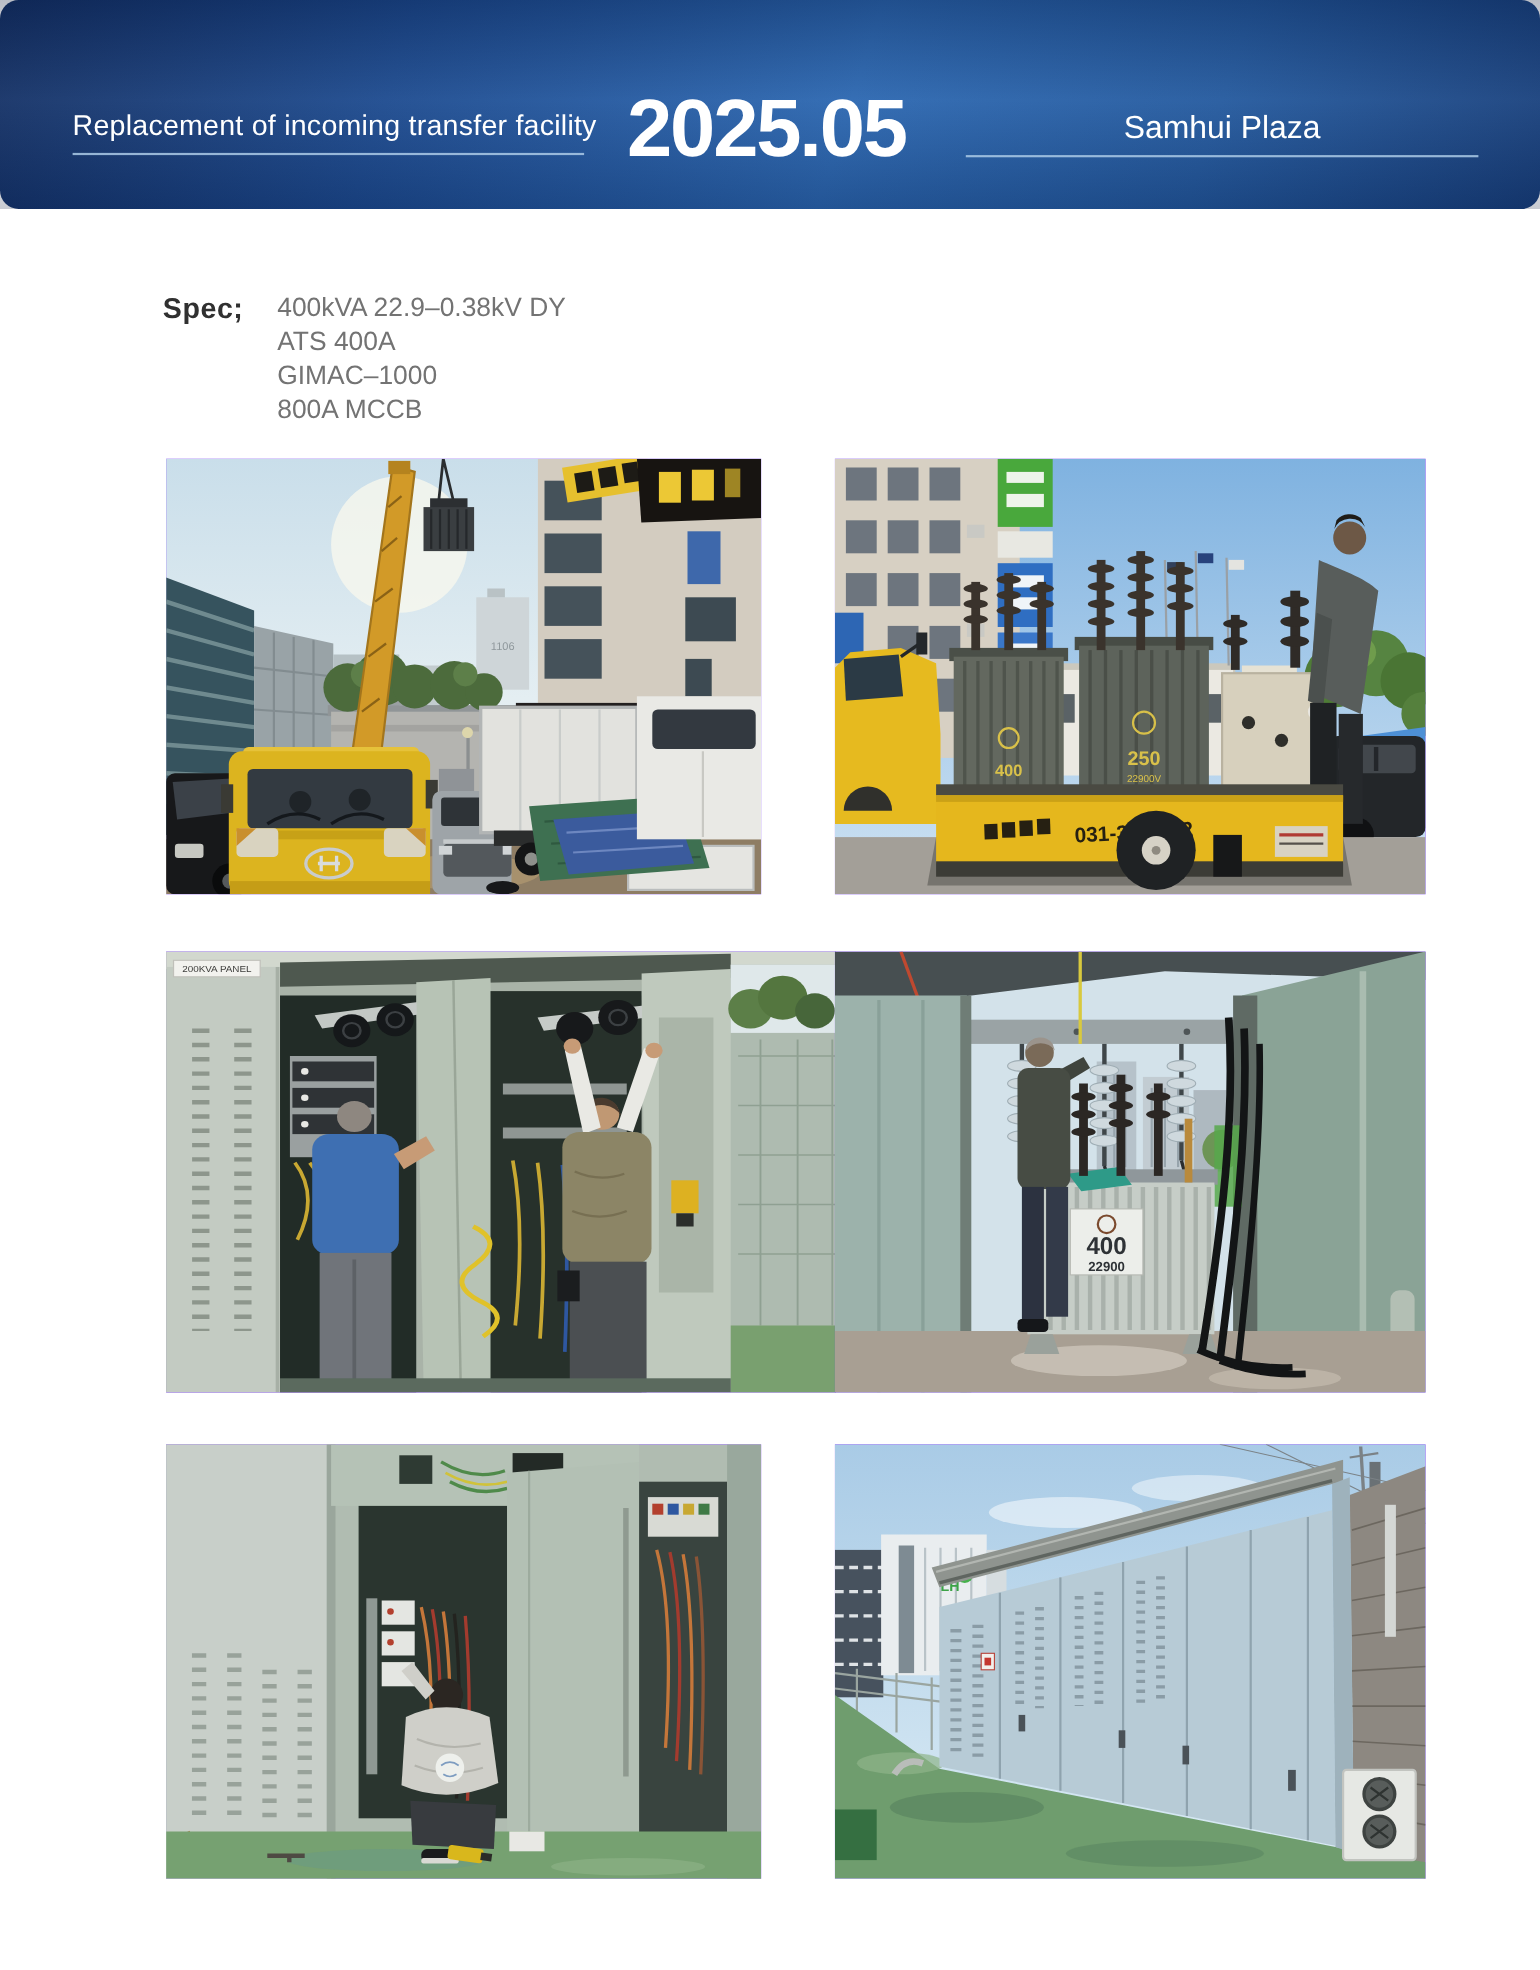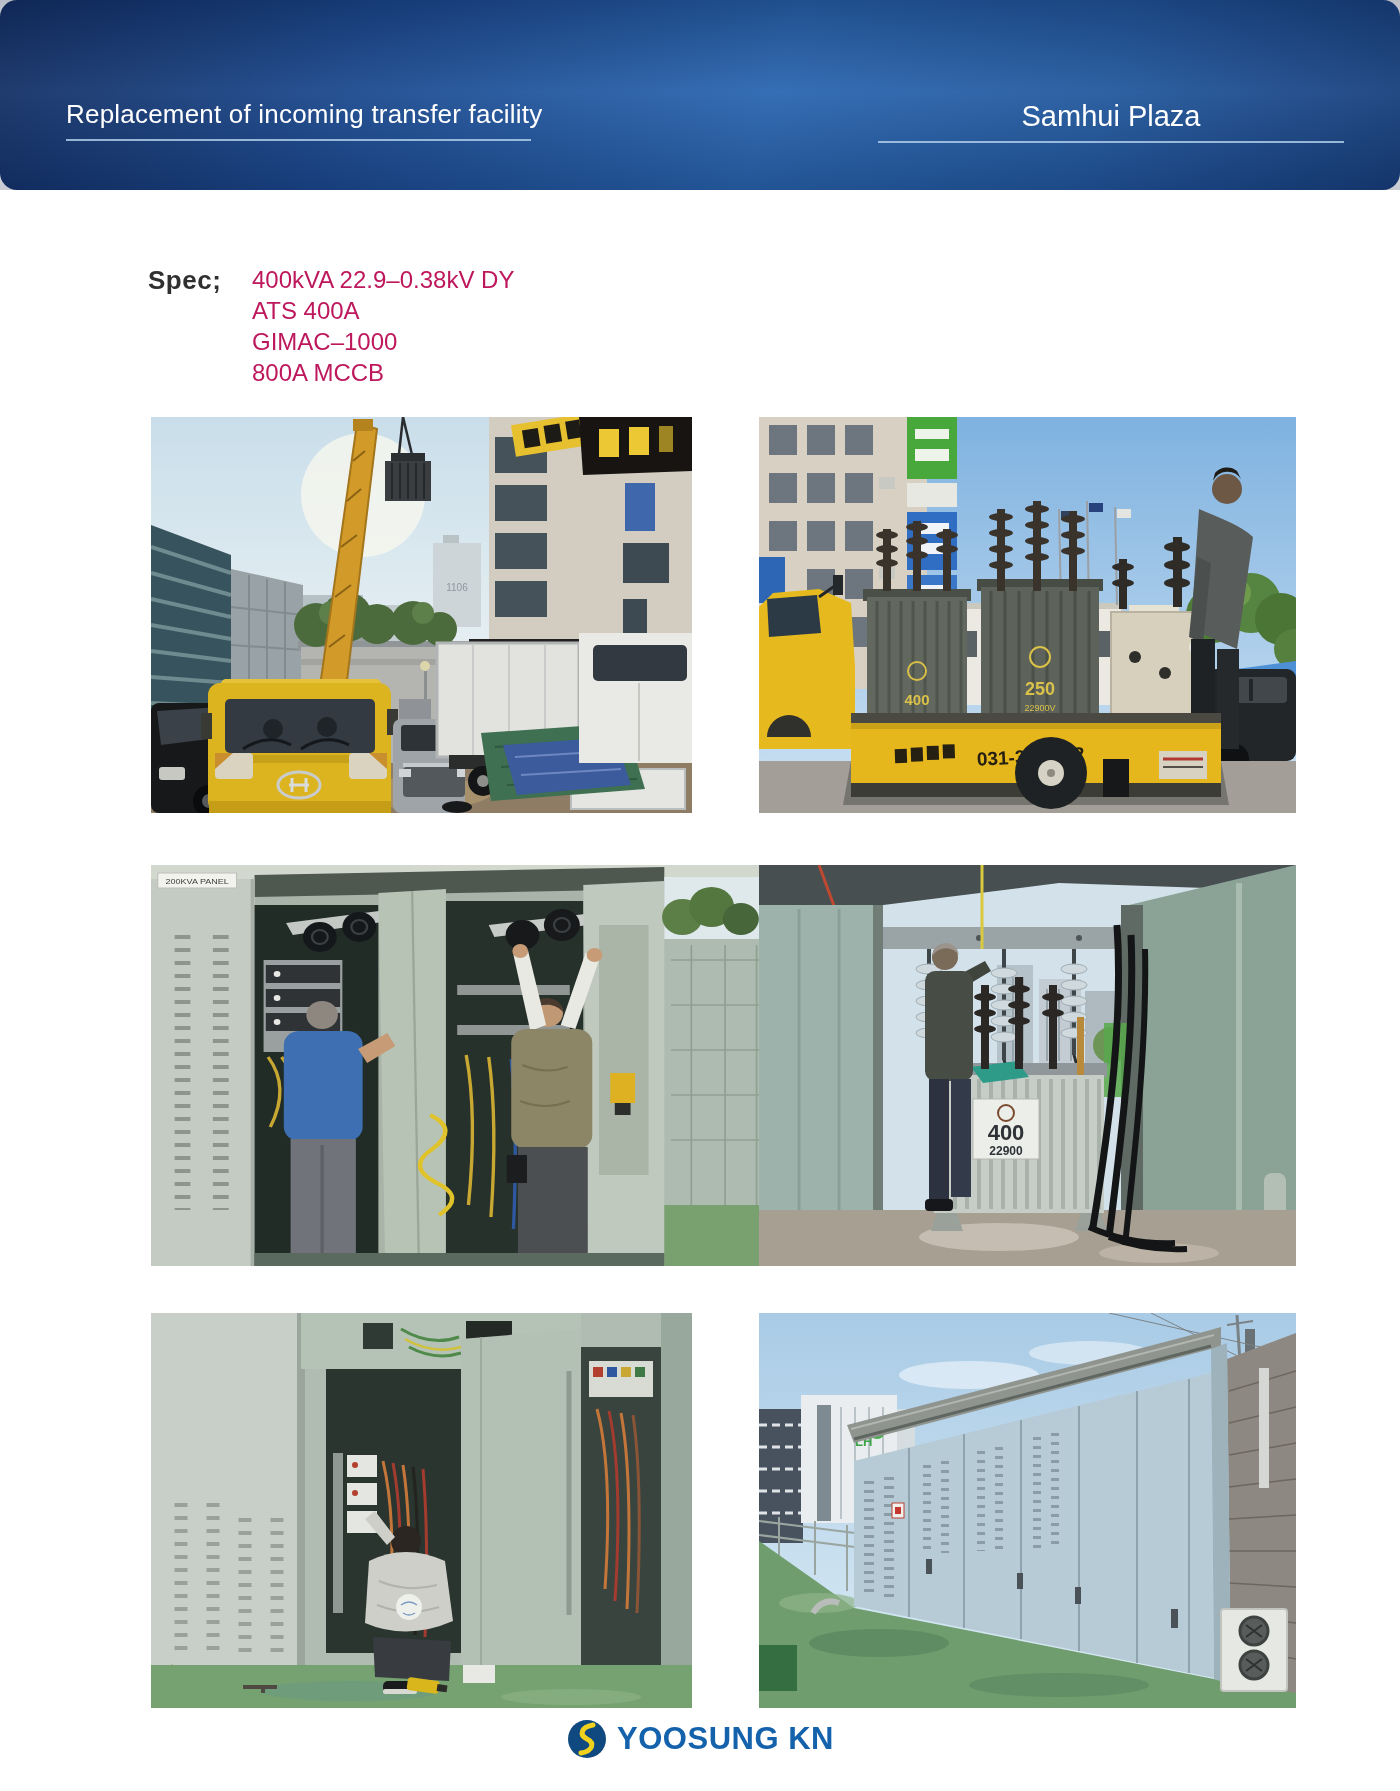--- a/index.html
+++ b/index.html
@@ -19,21 +19,21 @@
   .h-date{position:absolute;left:570px;top:74px;color:#fff;font-size:74px;font-weight:bold;
     letter-spacing:-2px;z-index:2;}
   .h-loc{position:absolute;left:878px;top:100px;width:466px;text-align:center;color:#fff;
     font-size:29px;z-index:2;}
   .h-loc-line{position:absolute;left:878px;top:141px;width:466px;height:2px;
     background:rgba(173,203,232,.85);z-index:2;}
 
   
   .spec-label{position:absolute;left:148px;top:265px;font-size:26px;font-weight:bold;
     color:#303030;letter-spacing:.5px;text-align:right;}
-  .spec-lines{position:absolute;left:252px;top:264px;font-size:24px;color:#be185d;
+  .spec-lines{position:absolute;left:252px;top:264px;font-size:24px;color:#737373;
     line-height:31px;}
 
   
   figure.ph{margin:16px;position:absolute;overflow:hidden;background:#8b5cf6;}
   figure.ph svg{display:block;width:100%;height:100%;}
   .p1{left:135px;top:401px;width:541px;height:396px;}
   .p2{left:743px;top:401px;width:537px;height:396px;}
   .p3{left:135px;top:849px;width:609px;height:401px;}
   .p4{left:743px;top:849px;width:537px;height:401px;}
   .p5{left:135px;top:1297px;width:541px;height:395px;}
@@ -46,20 +46,21 @@
 </style>
 </head>
 <body>
 
 <div class="page">
 
   <header class="banner">
     <div class="sheen"></div>
     <div class="h-title">Replacement of incoming transfer facility</div>
     <div class="h-title-line"></div>
+    <div class="h-date">2025.05</div>
     <div class="h-loc">Samhui Plaza</div>
     <div class="h-loc-line"></div>
   </header>
 
   <div class="spec-label">Spec;</div>
   <div class="spec-lines">
     <div>400kVA 22.9–0.38kV DY</div>
     <div>ATS 400A</div>
     <div>GIMAC–1000</div>
     <div>800A MCCB</div>
@@ -872,23 +873,14 @@
     </g>
     <g>
       <rect x="462" y="296" width="66" height="82" rx="3" fill="#e6e8e4" stroke="#c2c4c0" stroke-width="2"></rect>
       <circle cx="495" cy="318" r="14" fill="#585d5b" stroke="#3e4341" stroke-width="3"></circle>
       <circle cx="495" cy="352" r="14" fill="#585d5b" stroke="#3e4341" stroke-width="3"></circle>
       <path d="M487,312 l16,12 M503,312 l-16,12 M487,346 l16,12 M503,346 l-16,12" stroke="#2e3331" stroke-width="2"></path>
     </g>
   </svg>
   </figure>
 
-  <footer class="footer">
-    <span style="display:inline-flex;">
-      <svg width="42" height="42" viewBox="0 0 42 42">
-        <circle cx="21" cy="21" r="19" fill="#10497f"></circle>
-        <path d="M27,7 C15,9 13,17 21,21 C29,25 27,33 15,35" stroke="#f0d11e" stroke-width="5" fill="none" stroke-linecap="round"></path>
-      </svg>
-    </span>
-    <span class="footer-text">YOOSUNG KN</span>
-  </footer>
 
 </div>
 
 </body></html>

